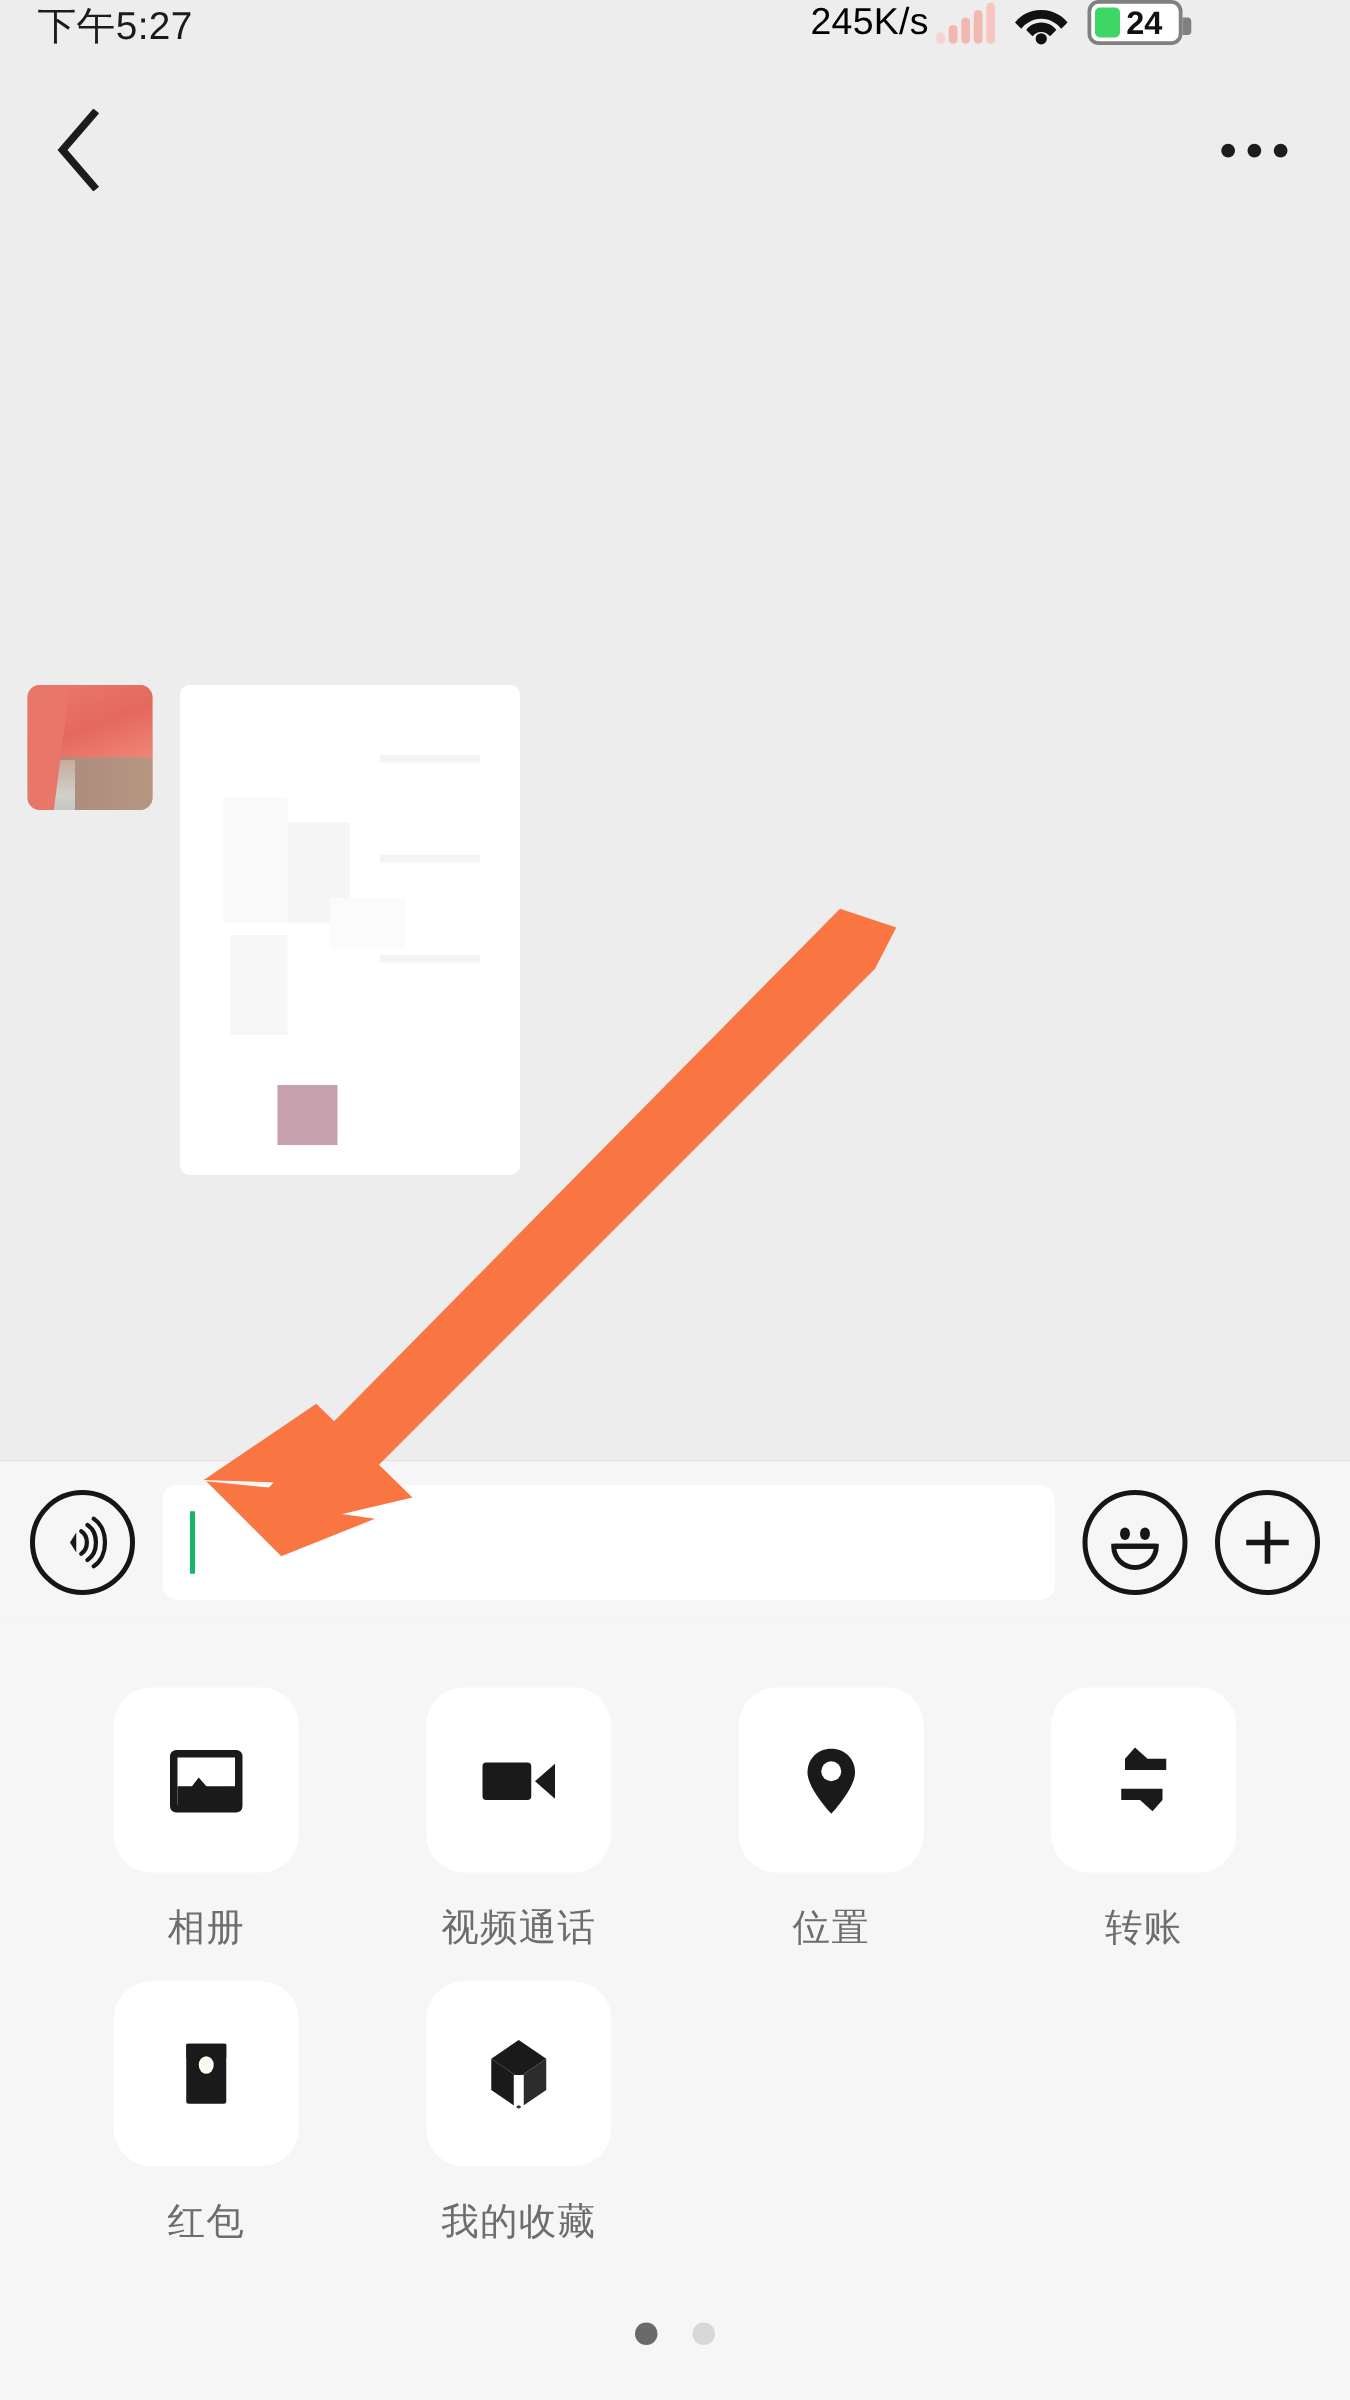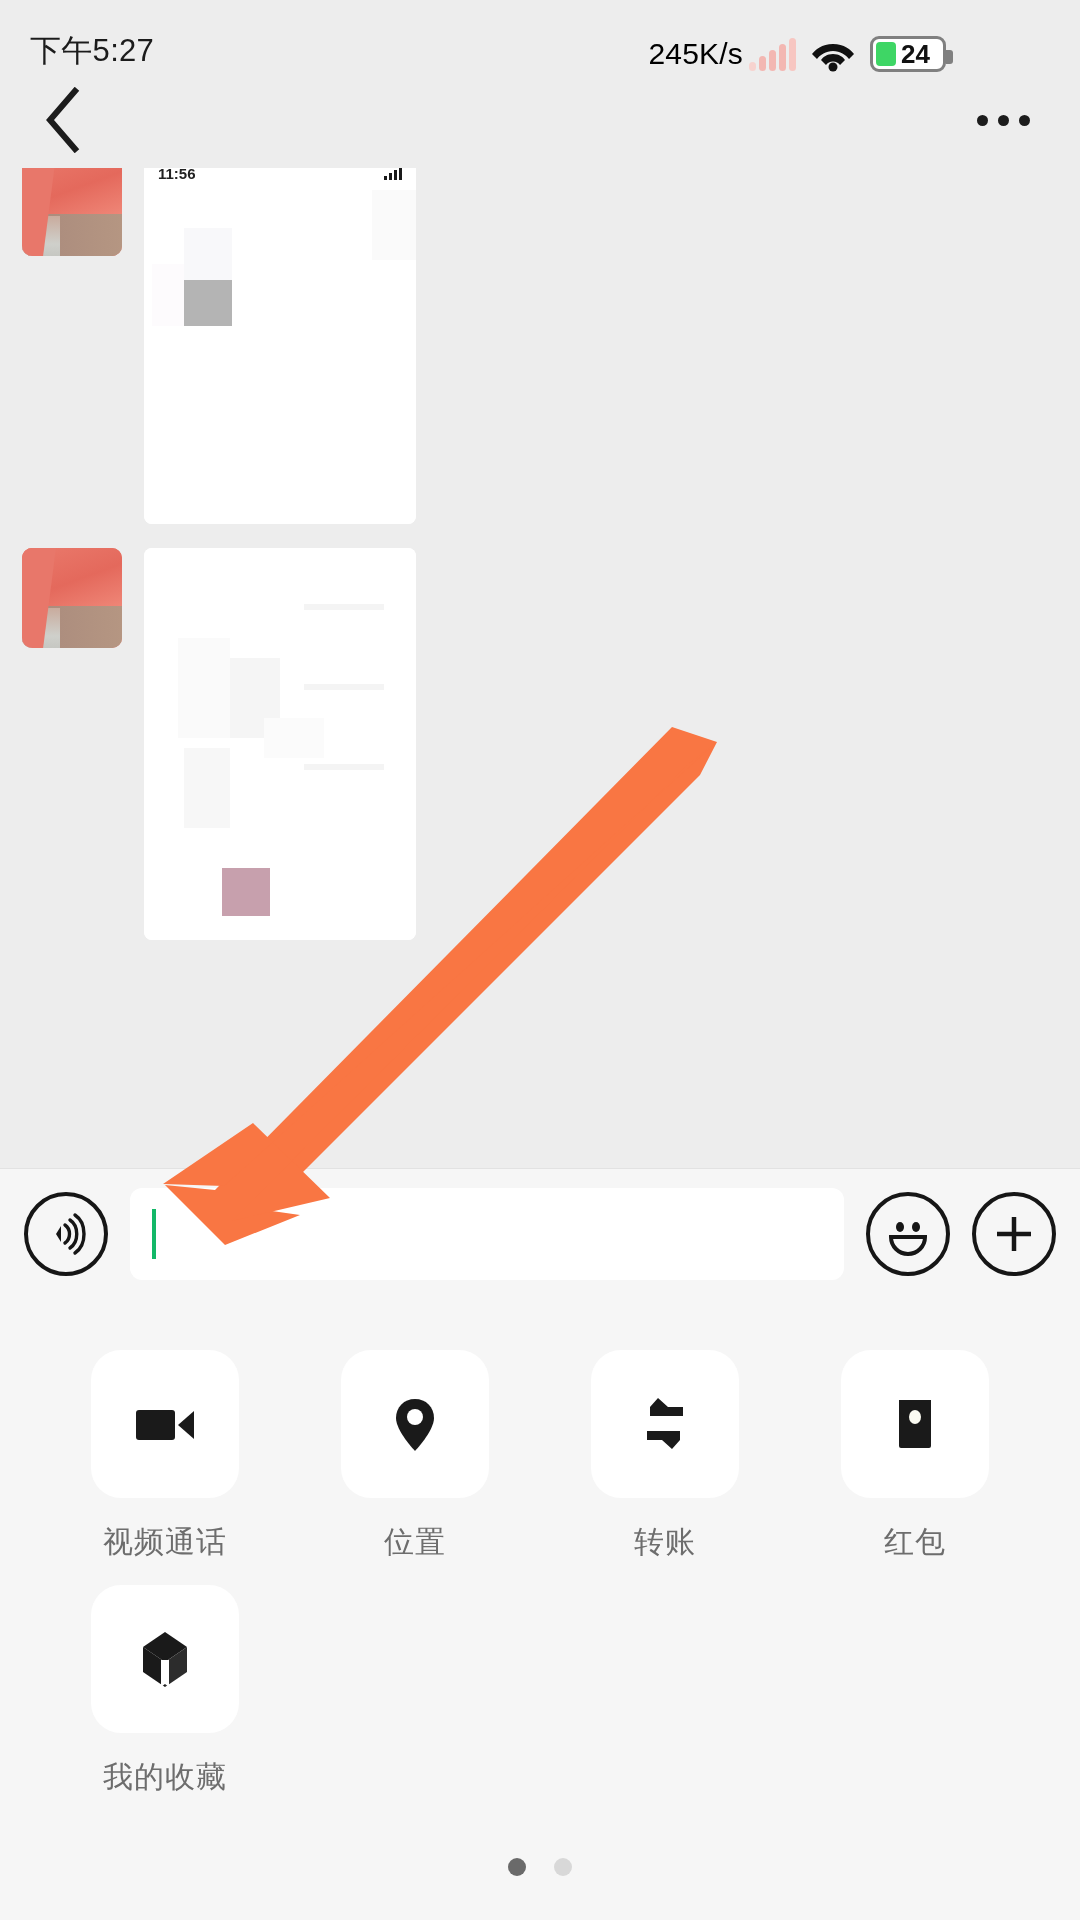--- a/index.html
+++ b/index.html
@@ -7,21 +7,21 @@
     width:1080px; height:1920px;
     background:#EDEDED;
     font-family:"Liberation Sans","DejaVu Sans",sans-serif;
     overflow:hidden;
   }
   #screen { position:relative; width:1080px; height:1920px; background:#EDEDED; }
 
   
   .statusbar {
     position:absolute; top:0; left:0; width:976px; height:72px;
-    display:flex; align-items:flex-end; justify-content:space-between;
+    display:flex; align-items:flex-start; justify-content:space-between;
     padding:0 30px;
   }
   .status-time { font-size:31px; color:#1b1b1b; font-weight:400; letter-spacing:0.3px; }
   .status-right { display:flex; align-items:center; gap:0px; }
   .netspeed { font-size:30px; color:#000000; margin-right:6px; letter-spacing:0.2px;}
   .sigbars { display:flex; align-items:flex-end; gap:3px; margin-right:14px; }
   .sigbars i { display:block; width:7px; background:#f3b7b2; border-radius:4px; }
   .sigbars i:nth-child(1){height:9px; background:#f7d3cf;}
   .sigbars i:nth-child(2){height:15px;}
   .sigbars i:nth-child(3){height:21px;}
@@ -156,46 +156,20 @@
     </div>
     <div class="nav-more">
       <span></span>
       <span></span>
       <span></span>
     </div>
   </div>
 
   <div class="chat">
 
-    <div class="msg-row" style="left:22px; top:-12px;">
-      <div class="avatar">
-        <div class="av-top"></div>
-          <div class="av-bot"></div>
-        <div class="av-dot"></div>
-          <div class="av-cut"></div>
-      </div>
-      <div class="bubble" style="width:272px; height:368px;">
-        <div class="shot">
-          <div class="shot-bar">
-            <span class="shot-time">11:56</span>
-            <span class="shot-sig">
-                <i></i>
-                <i></i>
-                <i></i>
-                <i></i>
-              </span>
-          </div>
-          <div class="shot-tag">已</div>
-          <div class="blk" style="left:40px; top:72px; width:48px; height:52px; background:#f8f8fa;"></div>
-          <div class="blk" style="left:40px; top:124px; width:48px; height:46px; background:#b4b4b4;"></div>
-          <div class="blk" style="left:8px; top:108px; width:32px; height:62px; background:#fdfbfd;"></div>
-          <div class="blk" style="left:228px; top:34px; width:44px; height:70px; background:#fafafa;"></div>
-        </div>
-      </div>
-    </div>
 
     <div class="msg-row" style="left:22px; top:380px;">
       <div class="avatar">
         <div class="av-top"></div>
           <div class="av-bot"></div>
         <div class="av-dot"></div>
           <div class="av-cut"></div>
       </div>
       <div class="bubble" style="width:272px; height:392px;">
         <div class="shot">
@@ -237,20 +211,30 @@
       <svg width="50" height="50" viewBox="0 0 50 50">
         <line x1="25" y1="8" x2="25" y2="42" stroke="#161616" stroke-width="4.5"></line>
         <line x1="8" y1="25" x2="42" y2="25" stroke="#161616" stroke-width="4.5"></line>
       </svg>
     </div>
   </div>
 
   <div class="panel">
     <div class="grid">
 
+      <div class="cell">
+        <div class="tile">
+          <svg width="74" height="74" viewBox="0 0 74 74">
+            <rect x="11" y="16" width="52" height="44" rx="2" fill="none" stroke="#1a1a1a" stroke-width="6"></rect>
+            <path d="M14 57 L31 35 L44 50 L52 42 L60 57 Z" fill="#1a1a1a"></path>
+            <rect x="14" y="42" width="46" height="15" fill="#1a1a1a"></rect>
+          </svg>
+        </div>
+        <div class="cell-label">相册</div>
+      </div>
 
 
       <div class="cell">
         <div class="tile">
           <svg width="74" height="74" viewBox="0 0 74 74">
             <rect x="8" y="23" width="39" height="30" rx="3" fill="#1a1a1a"></rect>
             <path d="M50 38 L66 24 L66 52 Z" fill="#1a1a1a"></path>
           </svg>
         </div>
         <div class="cell-label">视频通话</div>

